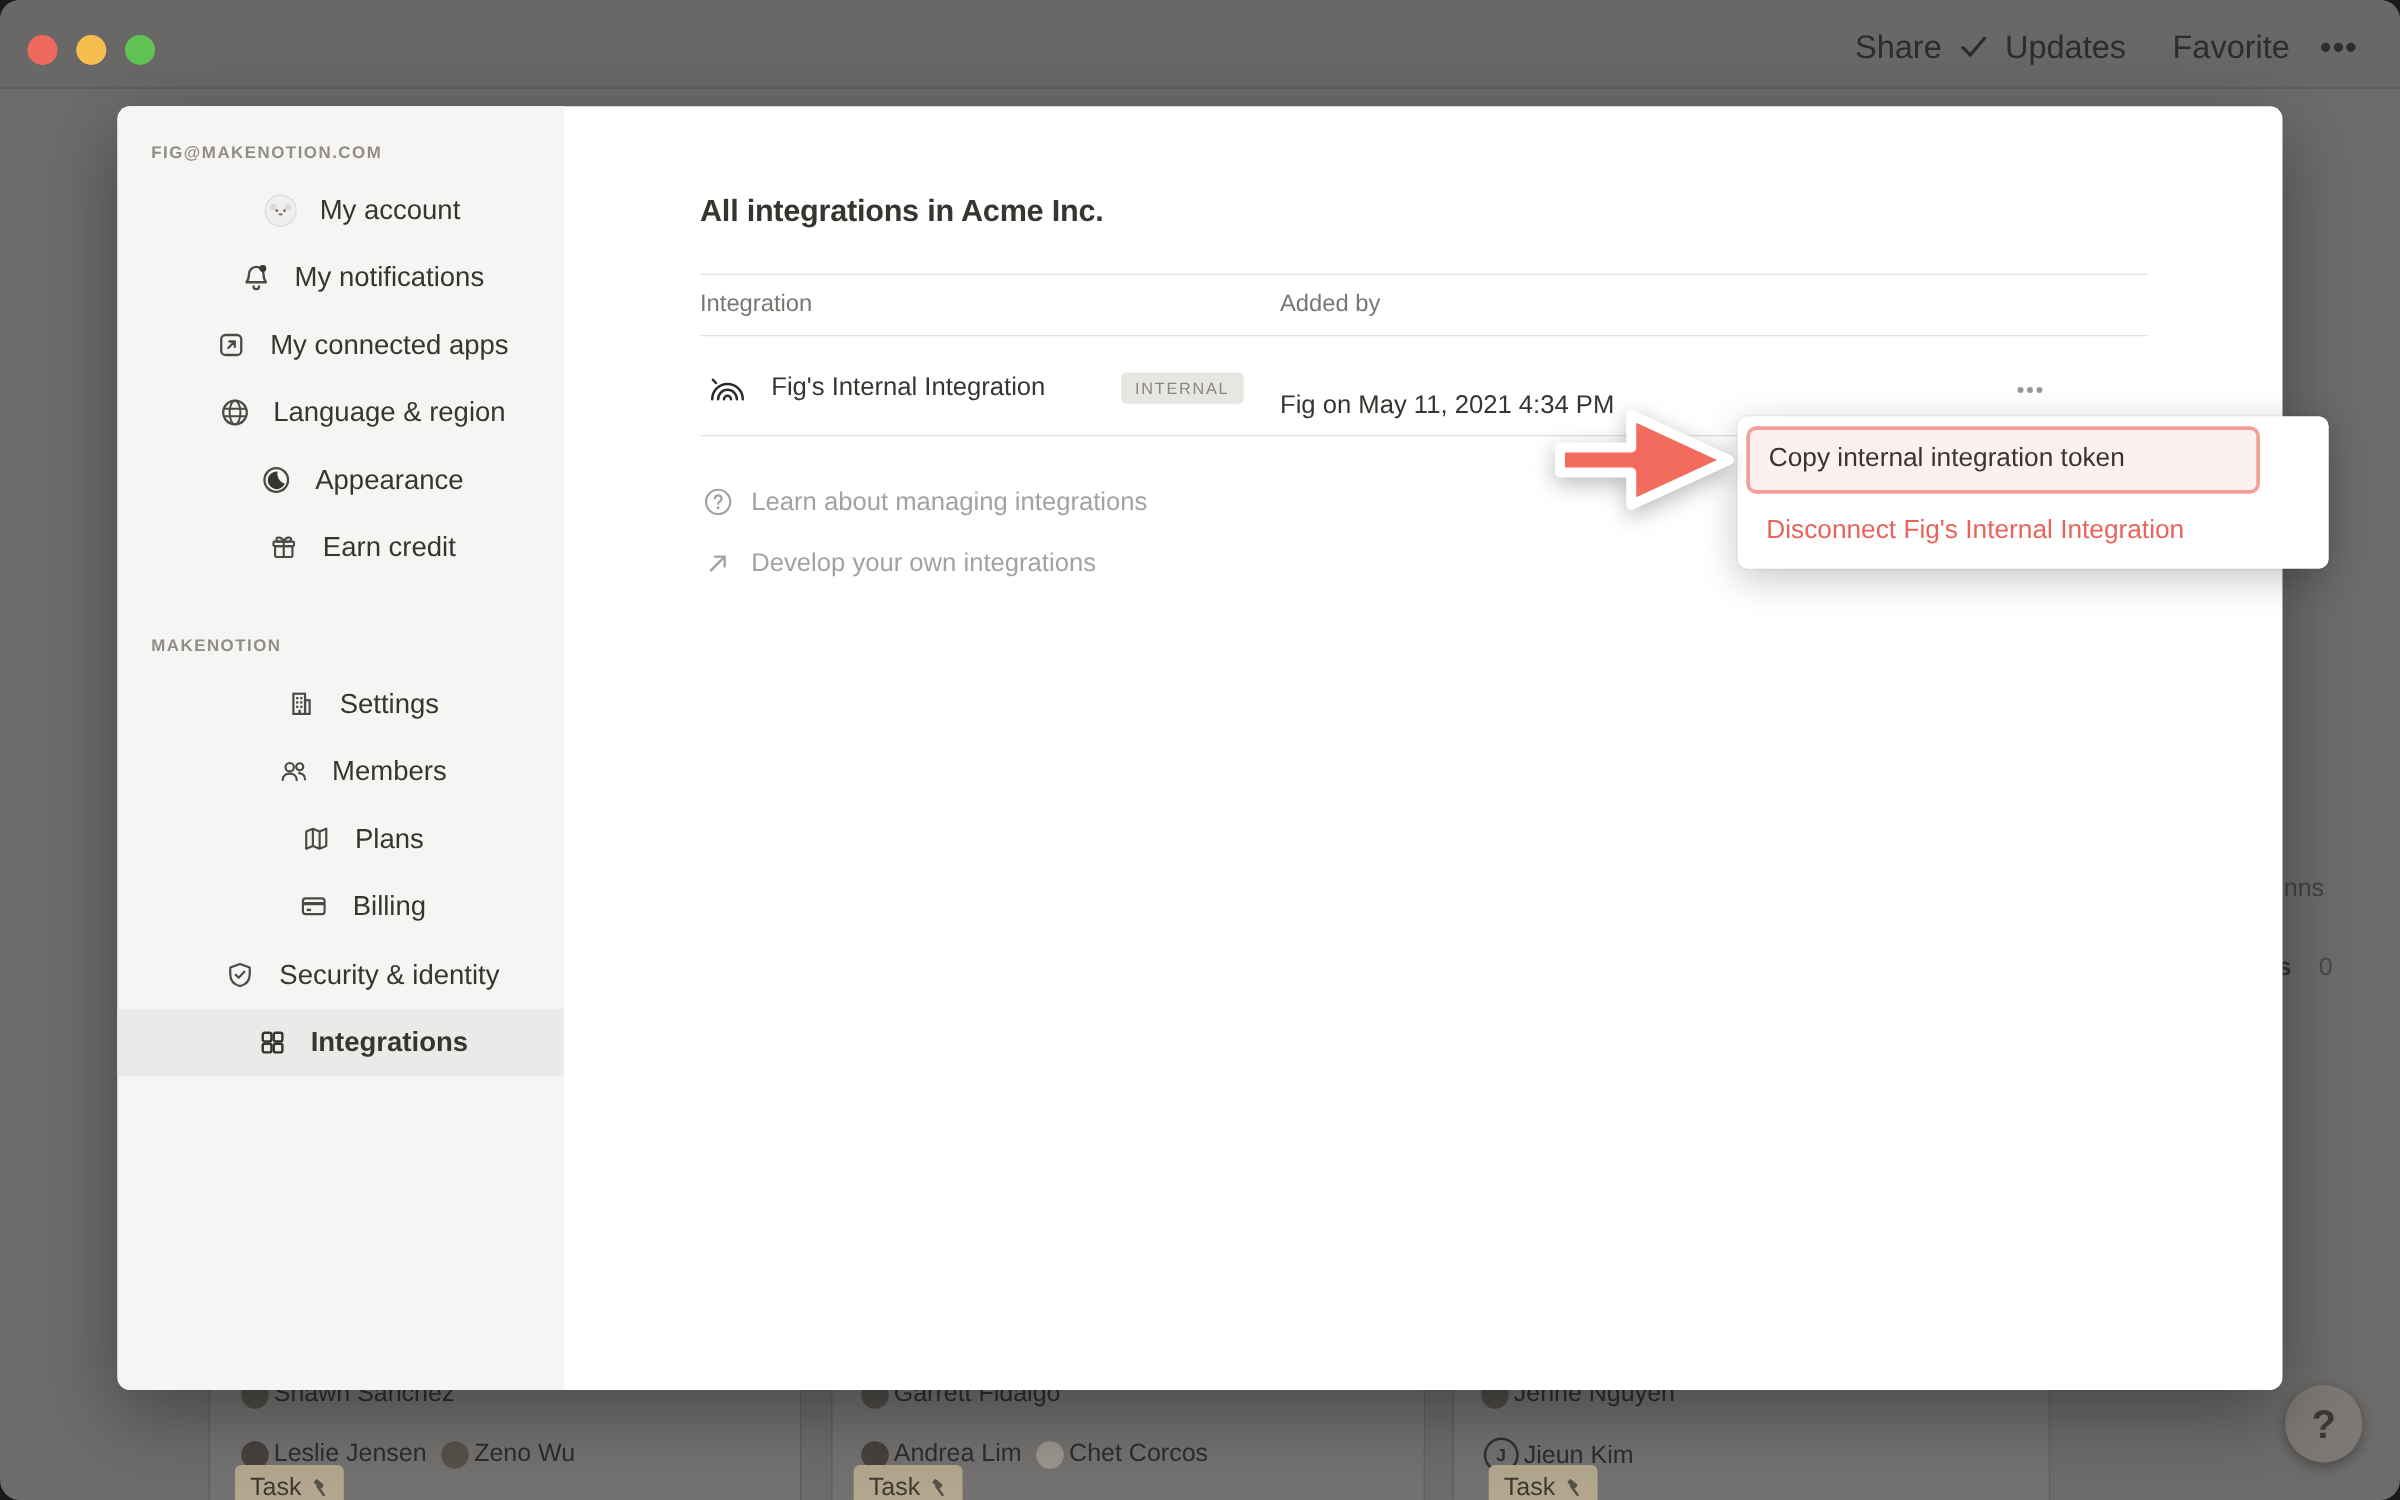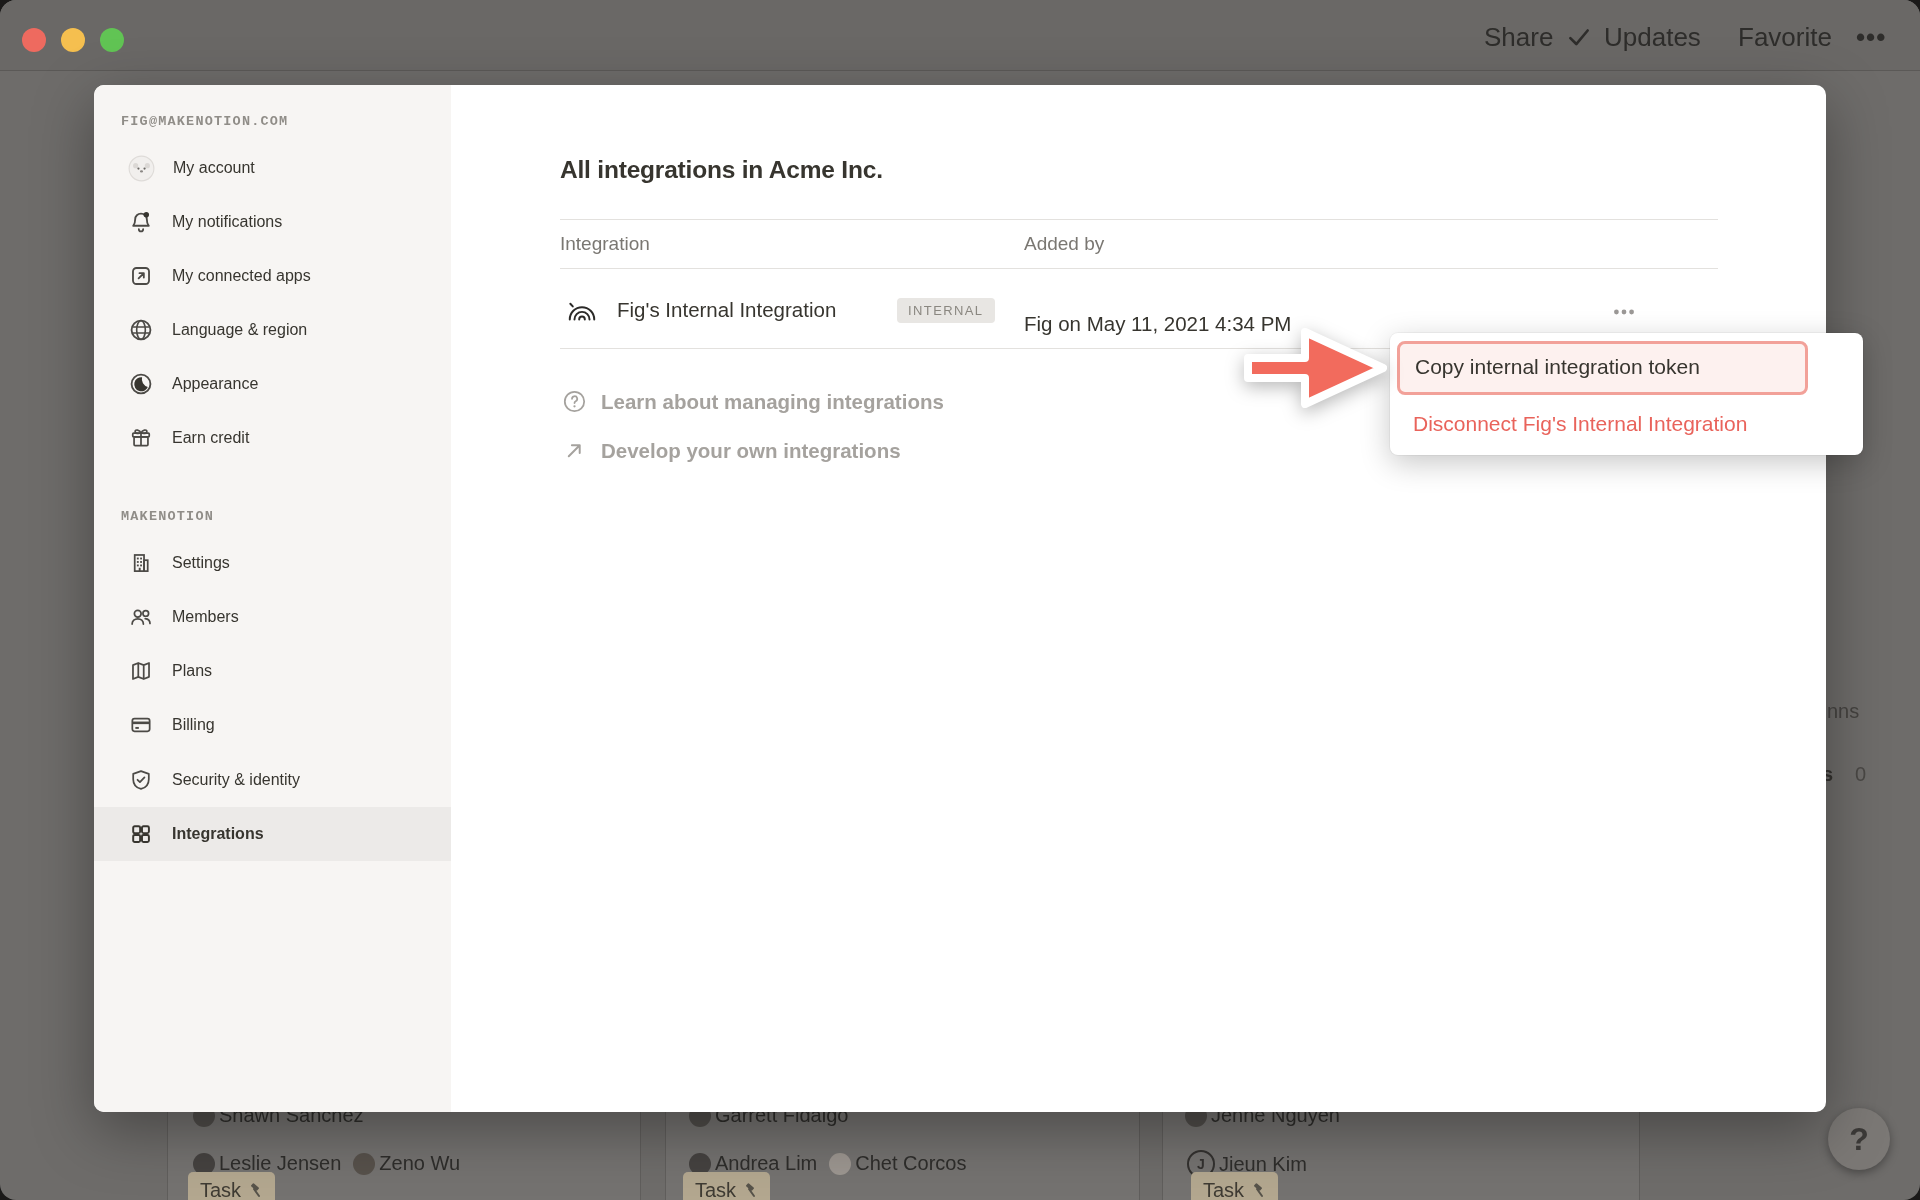--- a/index.html
+++ b/index.html
@@ -21,37 +21,37 @@
     gap:7px;padding:0 12px;color:#3F3B33;font-size:20px;}
   .helpbtn{left:1828px;top:1108px;width:62px;height:62px;border-radius:50%;background:#7B7875;
     box-shadow:0 3px 10px rgba(0,0,0,.35);display:flex;align-items:center;justify-content:center;
     color:#3B3937;font-size:32px;font-weight:600;}
   
   .dialog{left:94px;top:85px;width:1732px;height:1027px;background:#FFFFFF;border-radius:10px;
     box-shadow:0 18px 60px rgba(0,0,0,.35);}
   .sidebar{left:94px;top:85px;width:357px;height:1027px;background:#F7F5F3;
     border-radius:10px 0 0 10px;}
   .side-label{left:121px;width:300px;font-size:13.5px;font-weight:600;letter-spacing:1.2px;
-    color:#908D88;font-family:Liberation Mono, monospace;}
+    color:#908D88;}
   .side-item{left:94px;width:357px;height:54px;display:flex;align-items:center;
-    padding-left:34px;gap:18px;box-sizing:border-box;font-size:16px;color:#37352F;cursor:pointer;}
+    padding-left:34px;gap:18px;box-sizing:border-box;font-size:22px;color:#37352F;cursor:pointer;justify-content:center;}
   .side-item svg{flex:0 0 auto;}
   .side-item.sel{background:#ECEAE8;font-weight:700;}
   .icon{color:#4C4A46;}
   
   .title{left:560px;top:156px;font-size:24.5px;font-weight:700;color:#37352F;letter-spacing:-.2px;}
   .hline{height:1px;background:#E3E1DE;left:560px;width:1158px;}
   .th{top:233px;font-size:19px;color:#7A7772;}
   .cell{font-size:20.5px;color:#37352F;white-space:nowrap;}
   .badge{left:897px;top:298px;height:25px;padding:0 11px;background:#E8E6E3;border-radius:4px;
     display:inline-flex;align-items:center;font-size:13px;letter-spacing:1.4px;color:#8A8780;font-weight:500;}
   .rowdots{left:1604px;top:299px;width:40px;height:26px;display:flex;align-items:center;
     justify-content:center;cursor:pointer;}
   .glink{display:flex;align-items:center;gap:14px;color:#A5A29E;font-size:20.5px;cursor:pointer;
-    white-space:nowrap;font-weight:bold;}
+    white-space:nowrap;}
   
   .menu{left:1390px;top:333px;width:473px;height:122px;background:#fff;border-radius:8px;
     box-shadow:0 8px 30px rgba(0,0,0,.22),0 0 0 1px rgba(0,0,0,.04);z-index:30;}
   .pinkbox{left:1397px;top:341px;width:411px;height:54px;background:#FDF1EF;
     border:3px solid #F2A199;border-radius:8px;box-sizing:border-box;z-index:31;}
   .menuitem1{left:1415px;top:355px;font-size:21px;color:#37352F;z-index:32;white-space:nowrap;cursor:pointer;}
   .menuitem2{left:1413px;top:412px;font-size:21px;color:#E9635B;z-index:32;white-space:nowrap;cursor:pointer;}
   .arrow{left:1230px;top:310px;z-index:33;pointer-events:none;}
 </style>
 </head>

